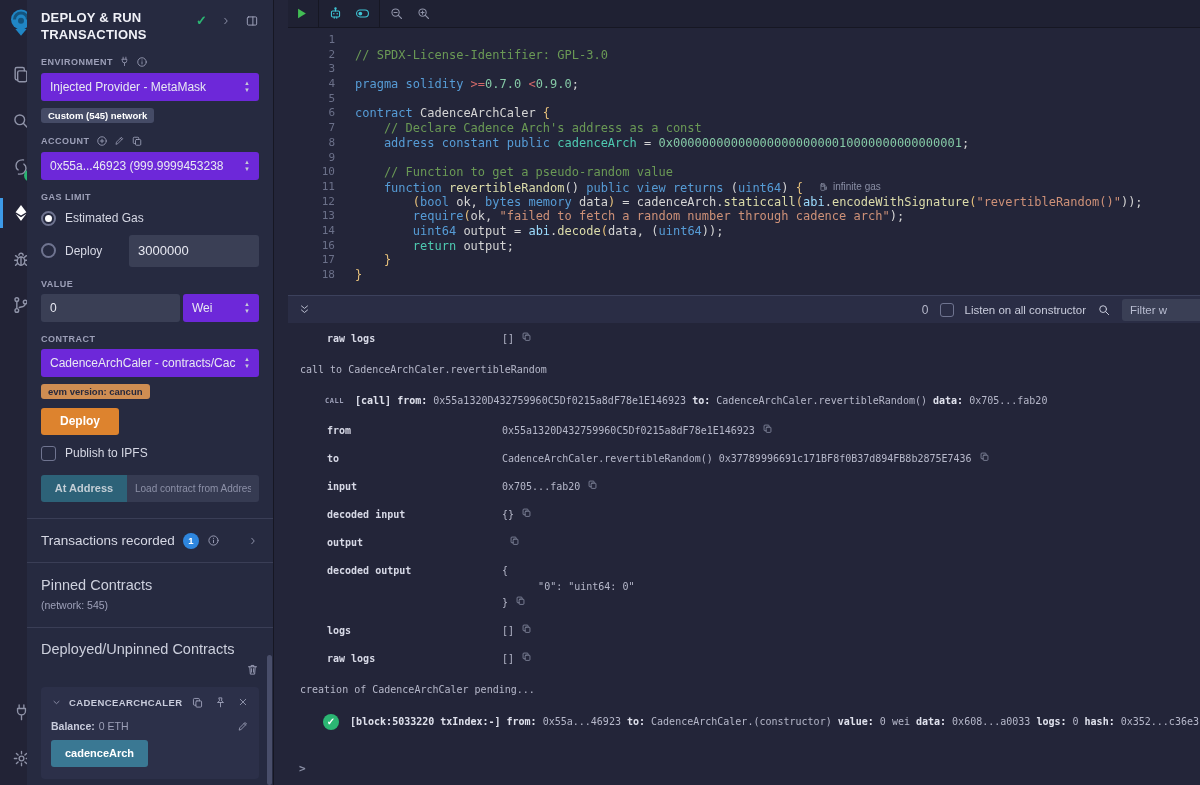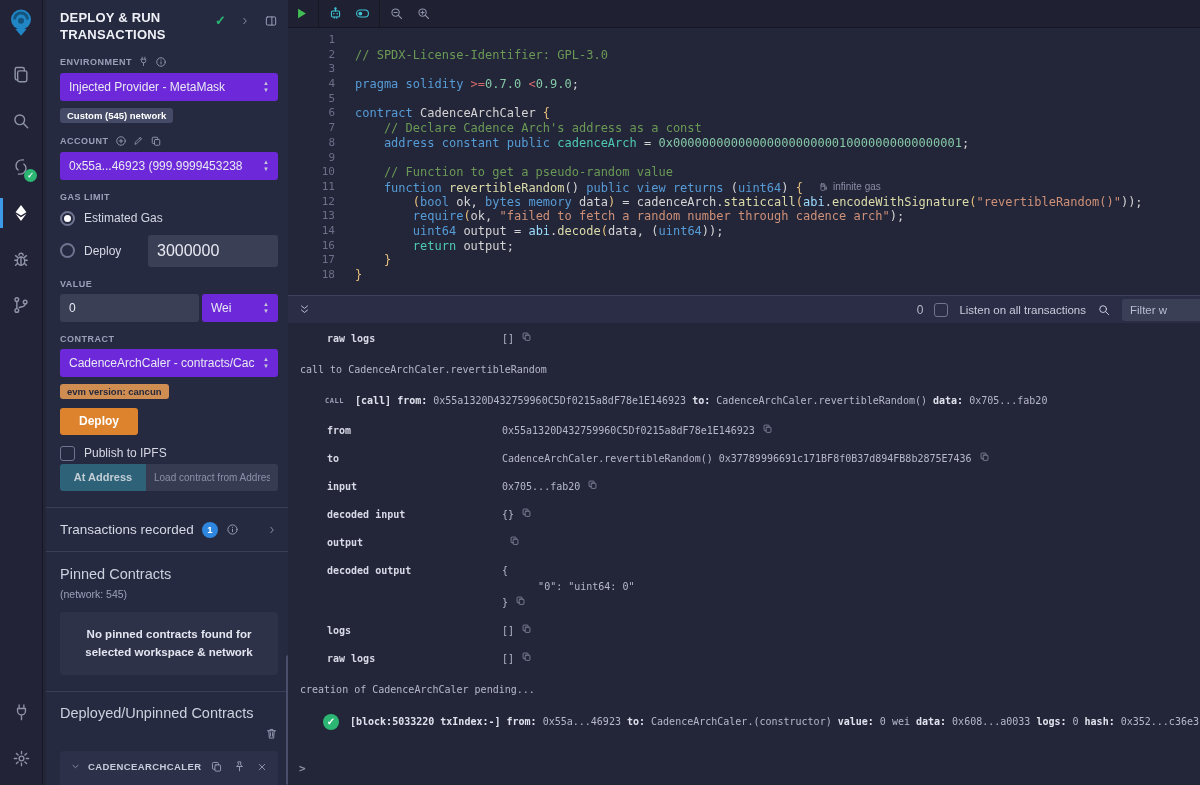--- a/index.html
+++ b/index.html
@@ -11,51 +11,51 @@
   .logo{margin:7px 0 12px;cursor:pointer;}
   .sb-item{position:relative;width:42px;height:46px;display:flex;align-items:center;justify-content:center;
            color:#8f93a8;cursor:pointer;}
   .sb-item.active{color:#ffffff;}
   .sb-item.active::before{content:"";position:absolute;left:0;top:8px;width:3px;height:30px;background:#3d9ae8;}
   .sb-badge{position:absolute;right:5px;bottom:8px;width:13px;height:13px;border-radius:50%;
             background:#2bb673;color:#fff;font-size:8px;font-weight:bold;display:flex;align-items:center;justify-content:center;}
   .sb-spacer{flex:1;}
   .sb-bottom{margin-bottom:4px;}
   
-  .panel{position:absolute;left:46px;top:0;width:246px;height:100%;background:#262a40;
+  .panel{position:absolute;left:27px;top:0;width:246px;height:100%;background:#262a40;
          border-right:1px solid #161723;overflow:hidden;}
   .panel-pad{padding:10px 14px 0;}
   .p-title-row{display:flex;align-items:flex-start;}
   .p-title{font-size:13px;font-weight:bold;line-height:1.3;letter-spacing:.2px;width:150px;color:#f0f1f7;}
   .p-title-icons{margin-left:auto;display:flex;gap:13px;align-items:center;margin-top:3px;color:#9da0b8;}
   .green-check{color:#2bb673;font-size:13px;font-weight:bold;cursor:pointer;}
   .p-label{display:flex;align-items:center;gap:6px;font-size:9px;font-weight:bold;letter-spacing:.5px;
            color:#9da0b8;margin-top:12px;}
   .sel{margin-top:5px;height:28px;background:#6d28d9;border-radius:3px;display:flex;align-items:center;
        padding:0 9px;font-size:12px;cursor:pointer;color:#e8e9f2;}
   .sel .txt{white-space:nowrap;overflow:hidden;flex:1;}
   .stepper{flex:none;color:#c6c9d8;font-size:6px;line-height:1.1;text-align:center;margin-left:4px;white-space:pre;}
   .pill{display:inline-block;margin-top:7px;background:#454b66;color:#fff;font-size:9.5px;font-weight:bold;
         padding:2px 7px;border-radius:3px;}
   .radio-row{display:flex;align-items:center;gap:9px;margin-top:9px;font-size:12px;color:#d6d8e4;}
   .radio{width:15px;height:15px;border-radius:50%;border:2px solid #6f7490;box-sizing:border-box;position:relative;flex:none;cursor:pointer;}
   .radio.sel-r::after{content:"";position:absolute;inset:2px;background:#fff;border-radius:50%;}
   .num-input{margin-left:auto;width:130px;height:22px;background:#3a3f55;border:none;border-radius:3px;
-             color:#e8e9f2;font-size:16px;padding:16px 9px;box-sizing:border-box;}
+             color:#e8e9f2;font-size:13px;padding:16px 9px;box-sizing:border-box;}
   .val-row{display:flex;gap:3px;margin-top:5px;}
   .val-input{flex:1;height:28px;background:#3a3f55;border:none;border-radius:3px;color:#e8e9f2;
              font-size:12px;padding:0 9px;box-sizing:border-box;min-width:0;}
   .unit-sel{width:76px;flex:none;margin-top:0;box-sizing:border-box;}
   .evm-badge{display:inline-block;margin-top:7px;background:#cf8d52;color:#26283c;font-size:9.5px;
              font-weight:bold;padding:2px 7px;border-radius:3px;}
   .deploy-btn{display:block;margin-top:9px;width:78px;height:27px;background:#dd832e;border:none;border-radius:3px;
               color:#fff;font-size:12px;font-weight:bold;cursor:pointer;}
   .chk-row{display:flex;align-items:center;gap:9px;margin-top:11px;font-size:12px;color:#d6d8e4;}
   .checkbox{width:15px;height:15px;border:1.5px solid #6f7490;border-radius:3px;box-sizing:border-box;cursor:pointer;flex:none;}
-  .ata-row{display:flex;margin-top:3px;align-items:center;}
+  .ata-row{display:flex;margin-top:14px;align-items:center;}
   .ata-btn{width:86px;height:27px;background:rgba(47,112,134,.8);color:#c3ced6;font-size:11px;font-weight:bold;
            border:none;border-radius:3px 0 0 3px;cursor:pointer;}
   .ata-input{flex:1;height:27px;background:#363b52;border:none;border-radius:0 3px 3px 0;padding:0 8px;
              font-size:10px;color:#c3c6d6;box-sizing:border-box;min-width:0;}
   .ata-input::placeholder{color:#8d91a8;}
   .hr{height:1px;background:#3a3e56;margin:16px -14px 0;}
   .tx-row{display:flex;align-items:center;gap:8px;padding:14px 0 13px;font-size:13.5px;color:#d6d8e4;}
   .count-badge{width:16px;height:16px;border-radius:50%;background:#2e86de;color:#fff;font-size:9.5px;
                font-weight:bold;display:flex;align-items:center;justify-content:center;}
   .icon-btn{color:#9da0b8;cursor:pointer;display:inline-flex;align-items:center;}
@@ -311,24 +311,20 @@
               <path d="M9.5 6.5l5 5.5-5 5.5"></path>
             </svg>
           </span>
       </div>
       <div class="hr" style="margin-top:0;"></div>
 
       <div class="sec-title">
         <span>Pinned Contracts</span>
         <span class="sec-sub">(network: 545)</span>
       </div>
-      <div class="empty-box">
-        <span>No pinned contracts found for</span><br>
-        <span>selected workspace &amp; network</span>
-      </div>
 
       <div class="hr"></div>
       <div class="sec-title" style="margin-top:13px;">
         <span>Deployed/Unpinned Contracts</span>
         <span class="icon-btn ml-auto">
             <svg width="13" height="13" viewBox="0 0 24 24" fill="none" stroke="currentColor" stroke-width="1.7" stroke-linecap="round" stroke-linejoin="round">
               <path d="M4.5 7h15M9.5 7V4.5h5V7M7 7l1 13.5h8L17 7M10 10.5v6.5M14 10.5v6.5"></path>
             </svg>
           </span>
       </div>
@@ -441,21 +437,21 @@
     </div>
 
   <div class="term-header">
     <span class="icon-btn" style="color:#c9ccdc;">
         <svg width="13" height="13" viewBox="0 0 24 24" fill="none" stroke="currentColor" stroke-width="1.7" stroke-linecap="round" stroke-linejoin="round">
           <path d="M6.5 5.5l5.5 4.5 5.5-4.5M6.5 13l5.5 4.5 5.5-4.5"></path>
         </svg>
       </span>
     <span class="th-count">0</span>
     <span class="checkbox" style="width:14px;height:14px;"></span>
-    <span class="th-label">Listen on all transactions</span>
+    <span class="th-label">Listen on all constructor</span>
     <span class="icon-btn" style="color:#c9ccdc;">
         <svg width="14" height="14" viewBox="0 0 24 24" fill="none" stroke="currentColor" stroke-width="1.7" stroke-linecap="round" stroke-linejoin="round">
           <circle cx="10.5" cy="10.5" r="5.8"></circle>
           <path d="M15 15l5 5"></path>
         </svg>
       </span>
     <input class="th-filter" placeholder="Filter w" style="">
   </div>
 
   <div class="term-body">

